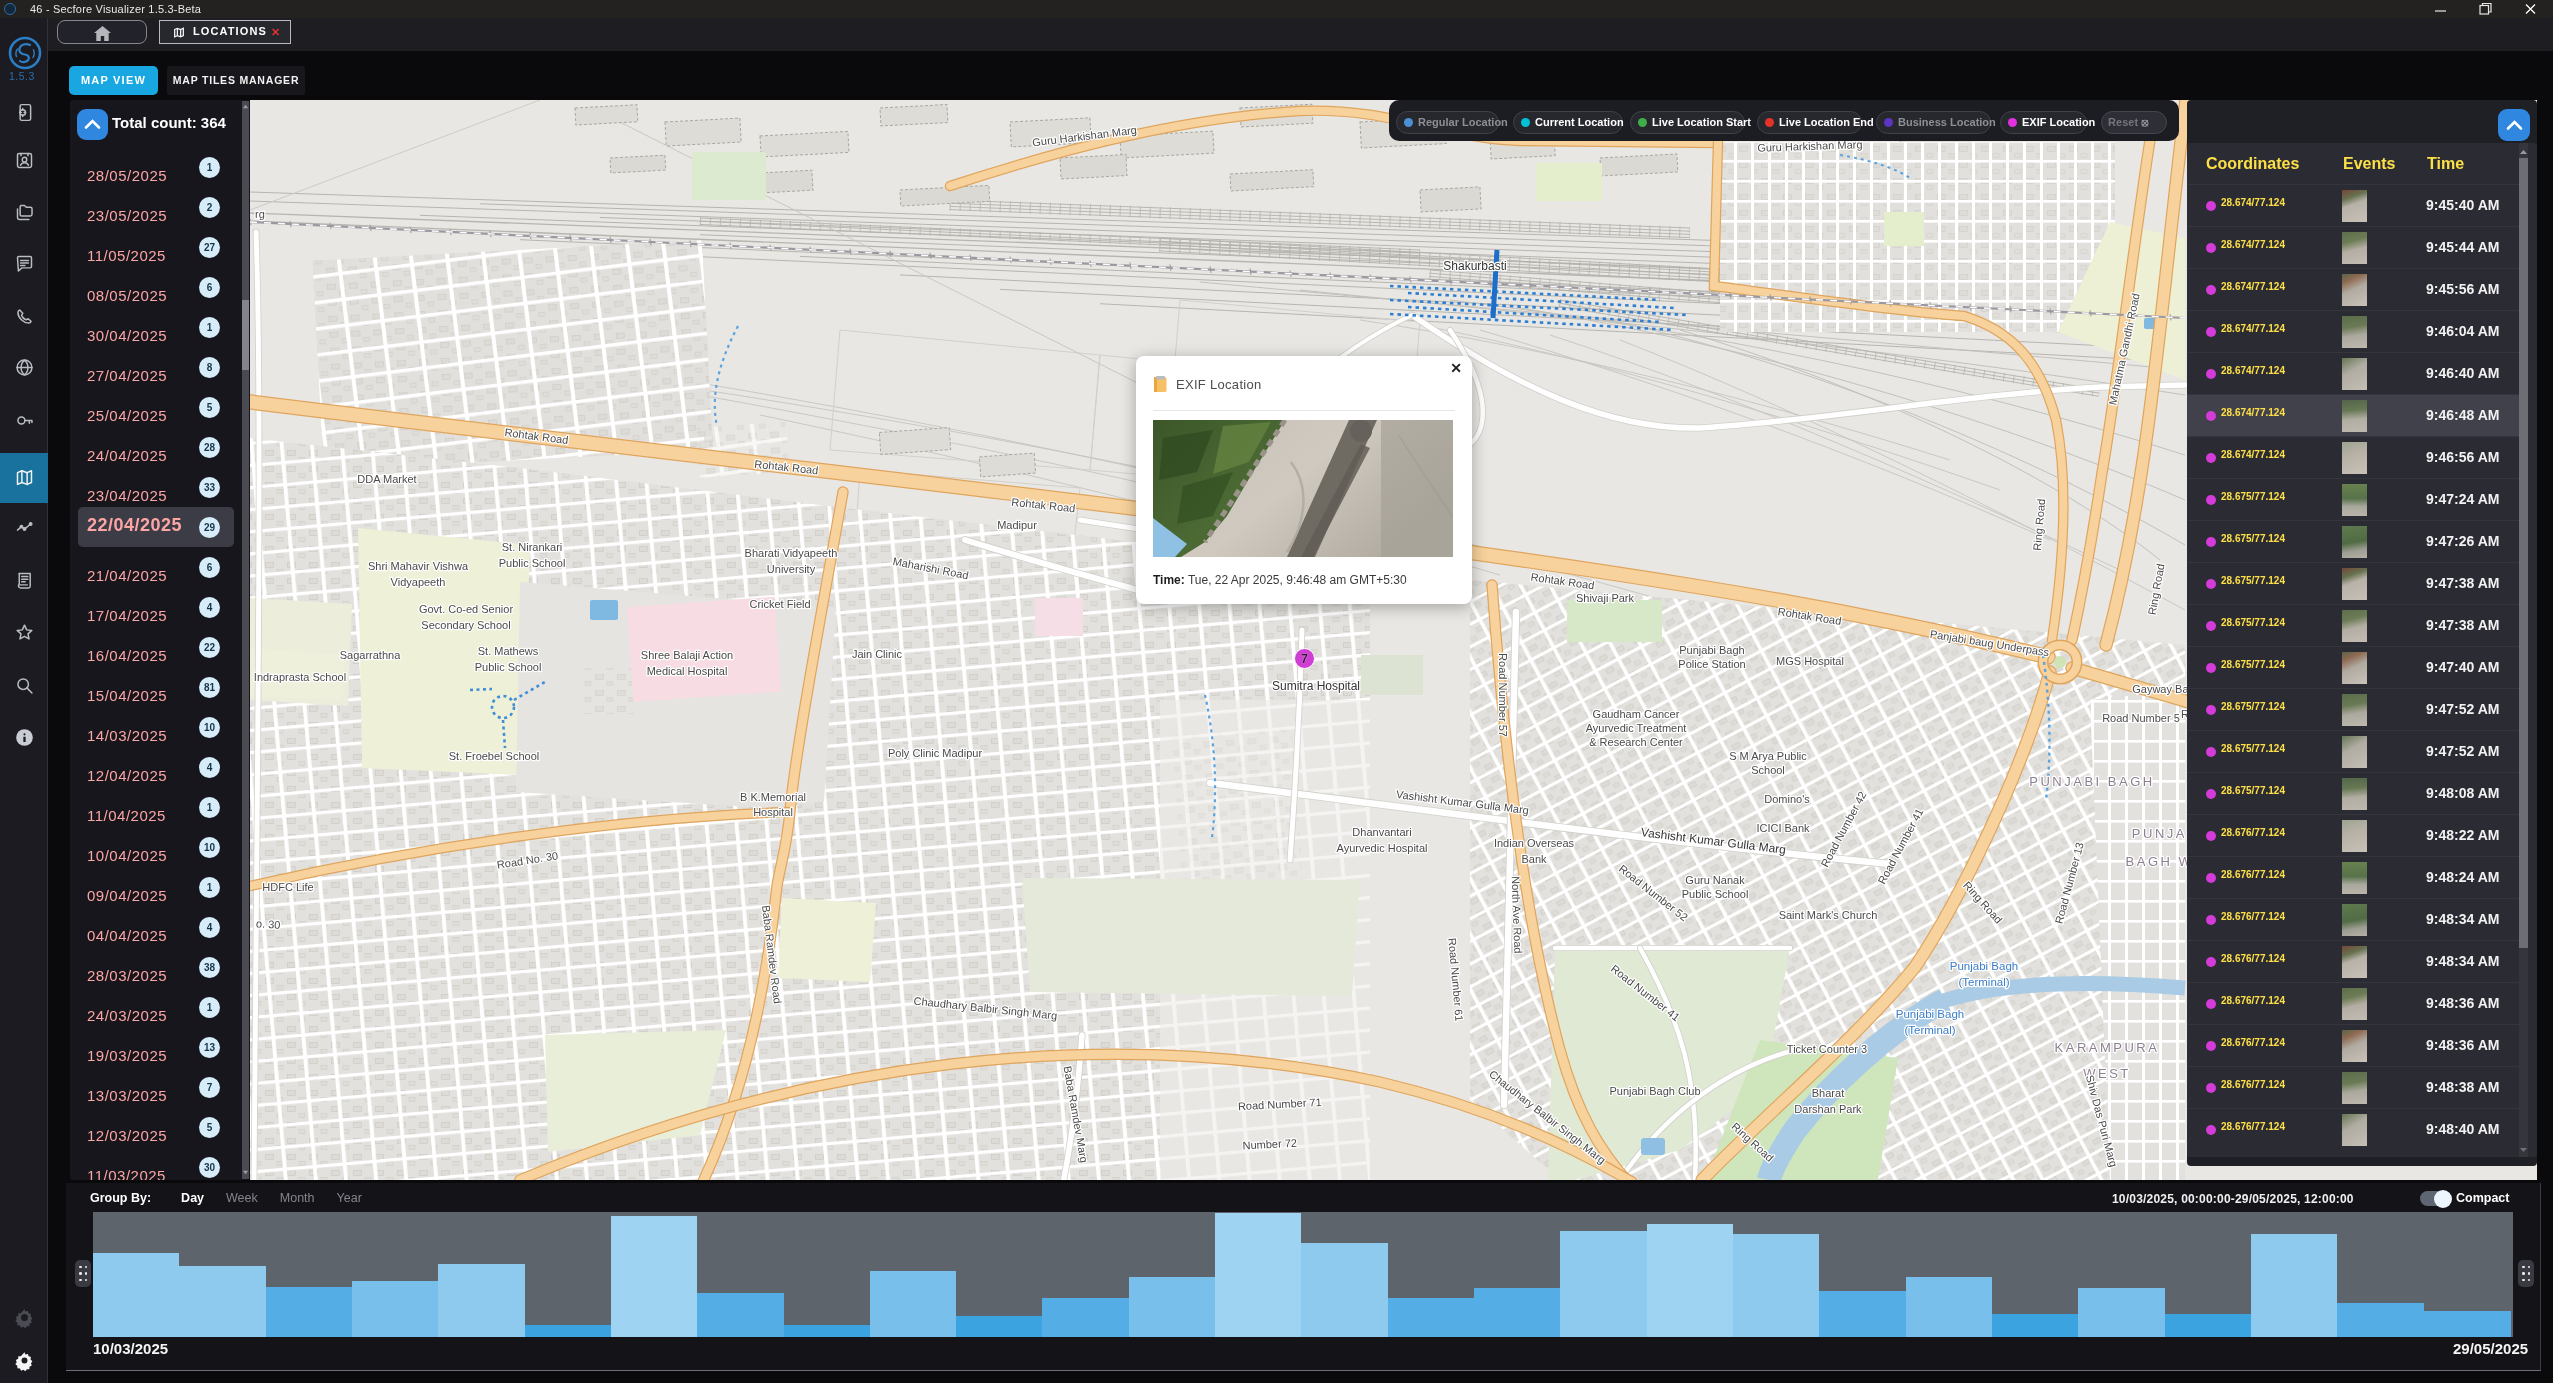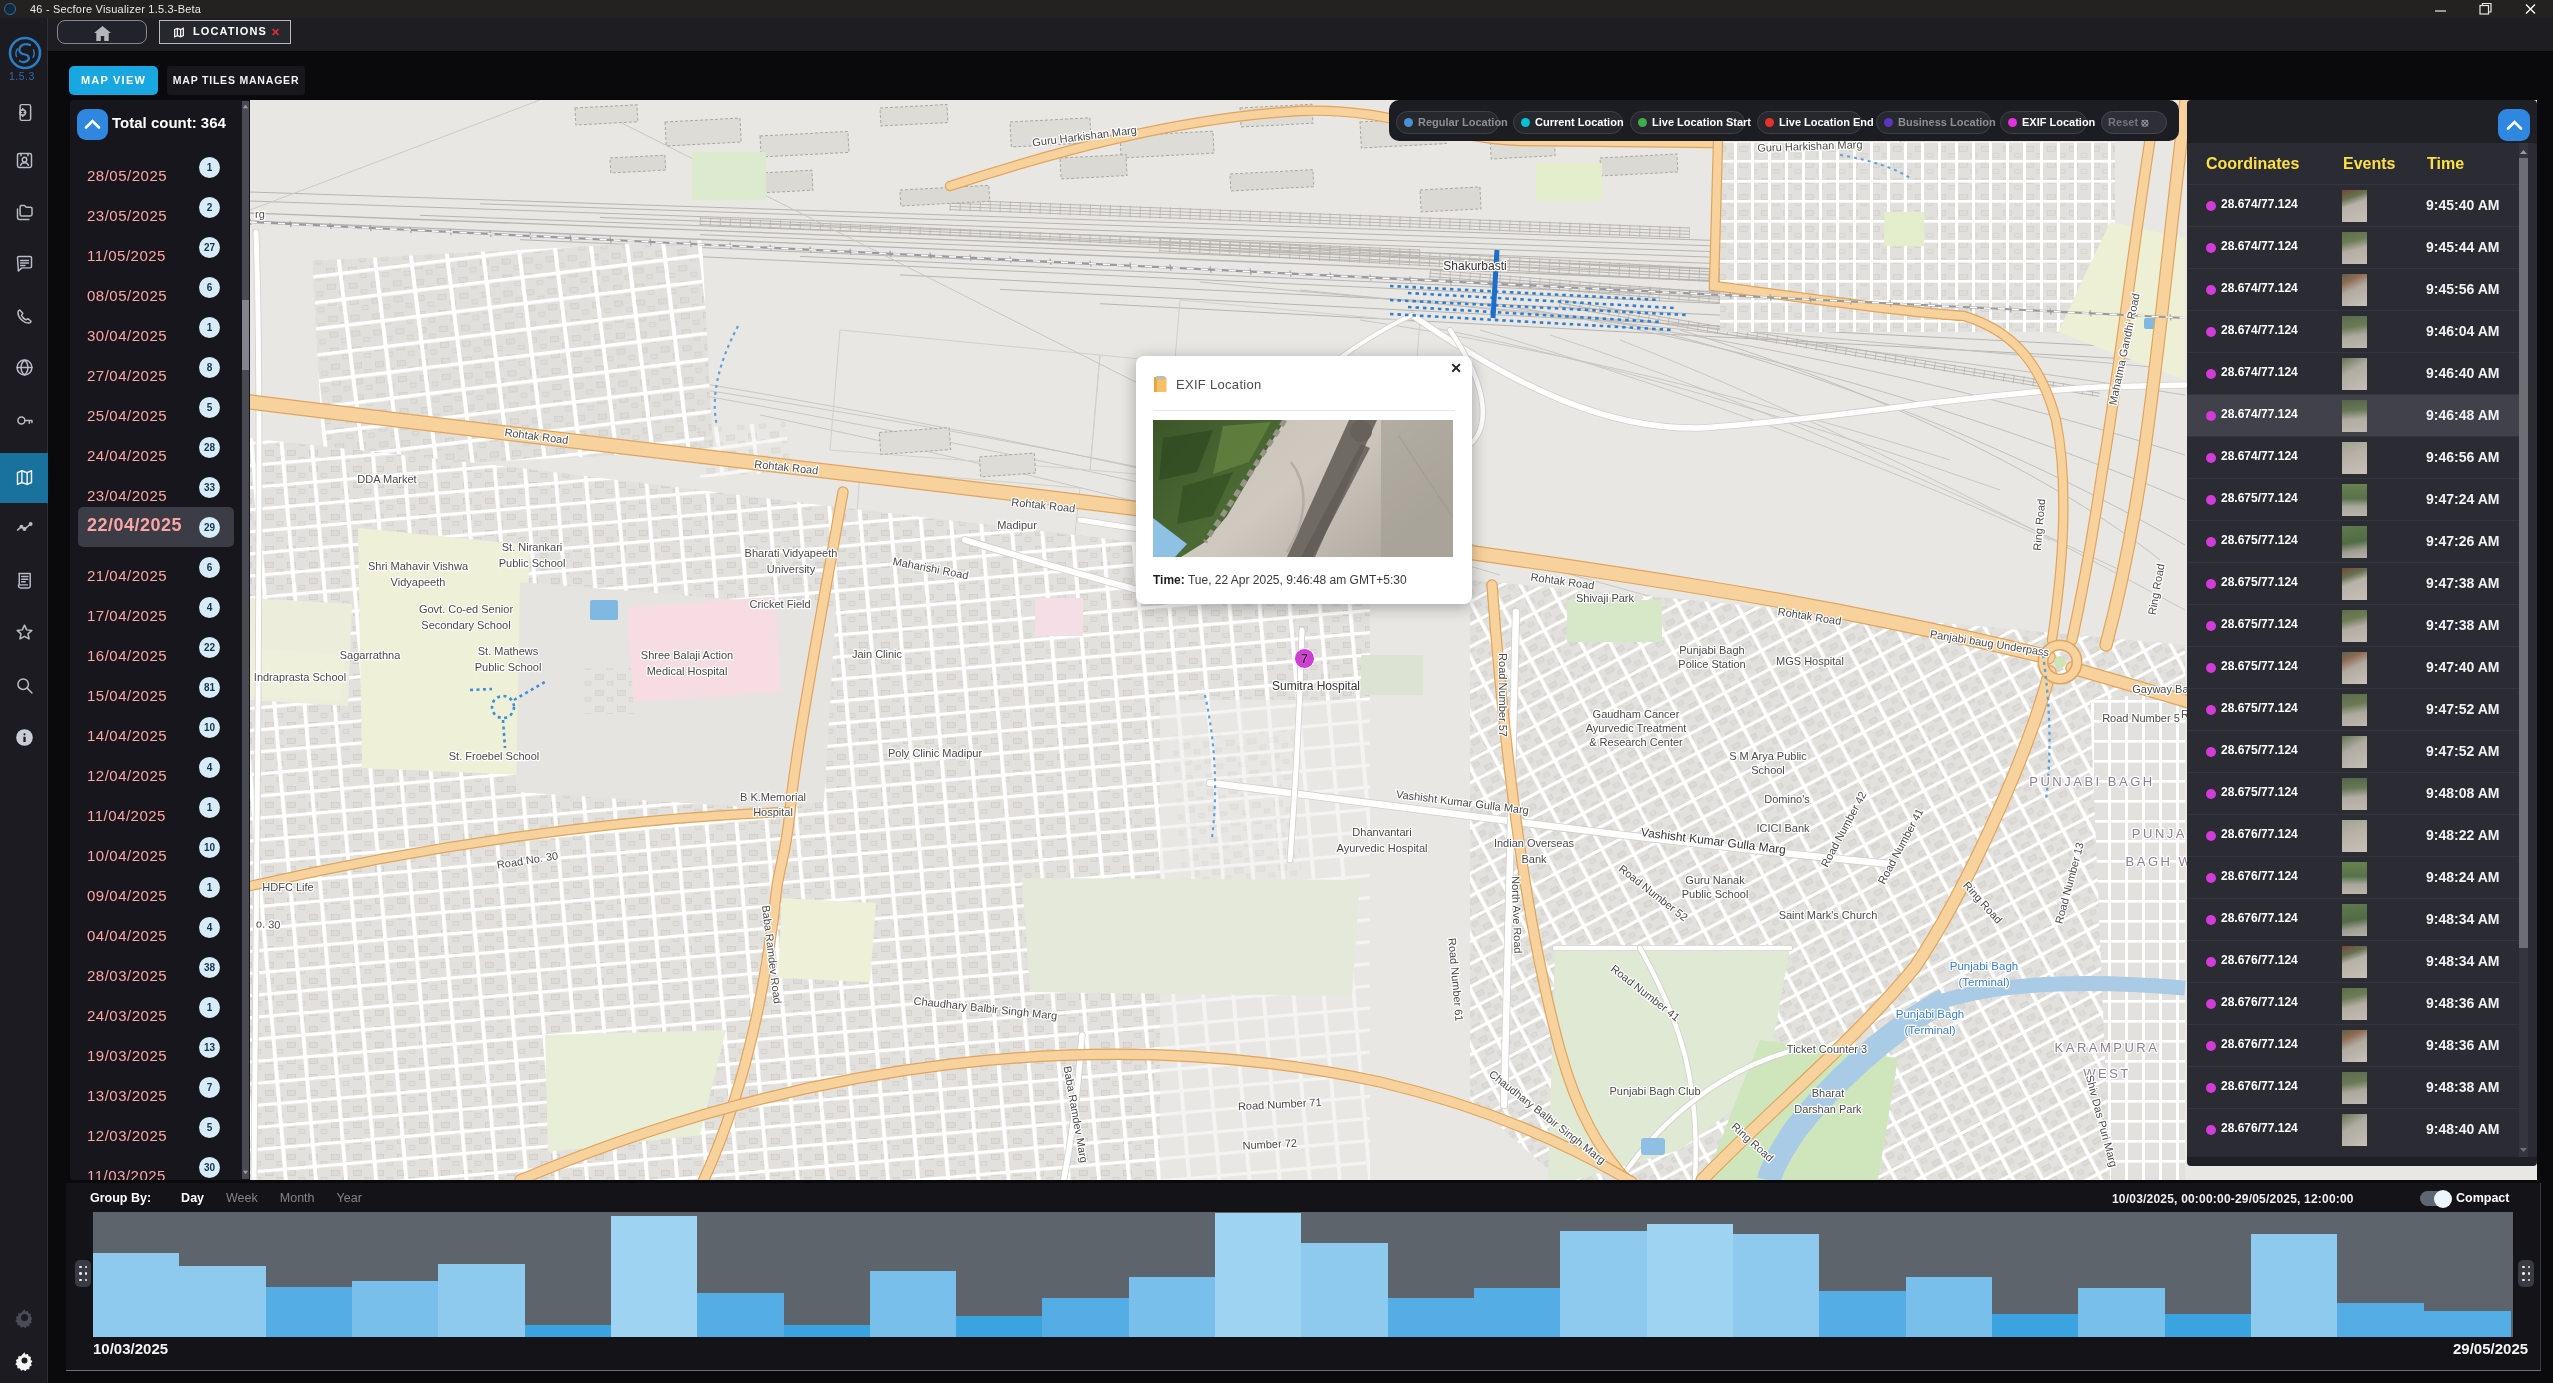--- a/index.html
+++ b/index.html
@@ -30,21 +30,21 @@
 #legend{position:absolute;left:1389px;top:100px;width:790px;height:41px;background:#1c1c23;border-radius:10px}
 .chip{position:absolute;top:11px;height:23px;border:1px solid #41414b;border-radius:12px;background:#27272e;font-size:11px;font-weight:bold;line-height:21px;white-space:nowrap}
 .cdot{display:inline-block;width:9px;height:9px;border-radius:50%;margin:0 5px 0 7px;vertical-align:-0.5px}
 #expbtn{position:absolute;left:2498px;top:109px;width:32px;height:32px;background:#2f87e0;border-radius:9px;z-index:6}
 #rpanel{position:absolute;left:2187px;top:100px;width:350px;height:1066px;background:#1f1f26;border-radius:4px}
 #rtable{position:absolute;left:2187px;top:143px;width:350px;height:1014px;background:#2b2b33;border-radius:3px;color:#fff;overflow:hidden}
 .rhead{position:absolute;top:12px;font-size:16px;font-weight:bold;color:#fde047}
 .rrow{position:absolute;left:0;width:333px;height:42px;border-top:1px solid #35353e}
 .rrow.sel{background:#41414c}
 .rdot{position:absolute;left:19px;top:16px;width:10px;height:10px;border-radius:50%;background:#d43bd8}
-.rcoord{position:absolute;left:34px;top:12px;font-size:12px;font-weight:bold;color:#ffffff}
+.rcoord{position:absolute;left:34px;top:12px;font-size:10px;font-weight:bold;color:#fde047}
 .rthumb{position:absolute;left:155px;top:5px;width:25px;height:32px}
 .rtime{position:absolute;left:239px;top:12px;font-size:14px;font-weight:bold;color:#f2f2f2}
 #rscroll{position:absolute;left:2519px;top:143px;width:9px;height:1014px;background:#35353c}
 #rthumbbar{position:absolute;left:2519px;top:158px;width:9px;height:790px;background:#6d6d74}
 #popup{position:absolute;left:1136px;top:356px;width:336px;height:248px;background:#fff;border-radius:8px;box-shadow:0 3px 16px rgba(0,0,0,.3)}
 #pclose{position:absolute;right:10px;top:4px;font-size:14px;color:#222;font-weight:bold}
 #phead{position:absolute;left:40px;top:21px;font-size:13px;color:#4e4e4e;letter-spacing:.3px}
 #pdivider{position:absolute;left:17px;top:54px;width:302px;height:1px;background:#e6e6e6}
 #pphoto{position:absolute;left:17px;top:64px;width:300px;height:137px;overflow:hidden}
 #ptime{position:absolute;left:17px;top:217px;font-size:12px;color:#3a3a3a}
@@ -656,21 +656,21 @@
     </div>
     <div class="drow" style="top:527px">
       <div class="dtext">16/04/2025</div>
       <div class="dbadge">22</div>
     </div>
     <div class="drow" style="top:567px">
       <div class="dtext">15/04/2025</div>
       <div class="dbadge">81</div>
     </div>
     <div class="drow" style="top:607px">
-      <div class="dtext">14/04/2025</div>
+      <div class="dtext">14/03/2025</div>
       <div class="dbadge">10</div>
     </div>
     <div class="drow" style="top:647px">
       <div class="dtext">12/04/2025</div>
       <div class="dbadge">4</div>
     </div>
     <div class="drow" style="top:687px">
       <div class="dtext">11/04/2025</div>
       <div class="dbadge">1</div>
     </div>

